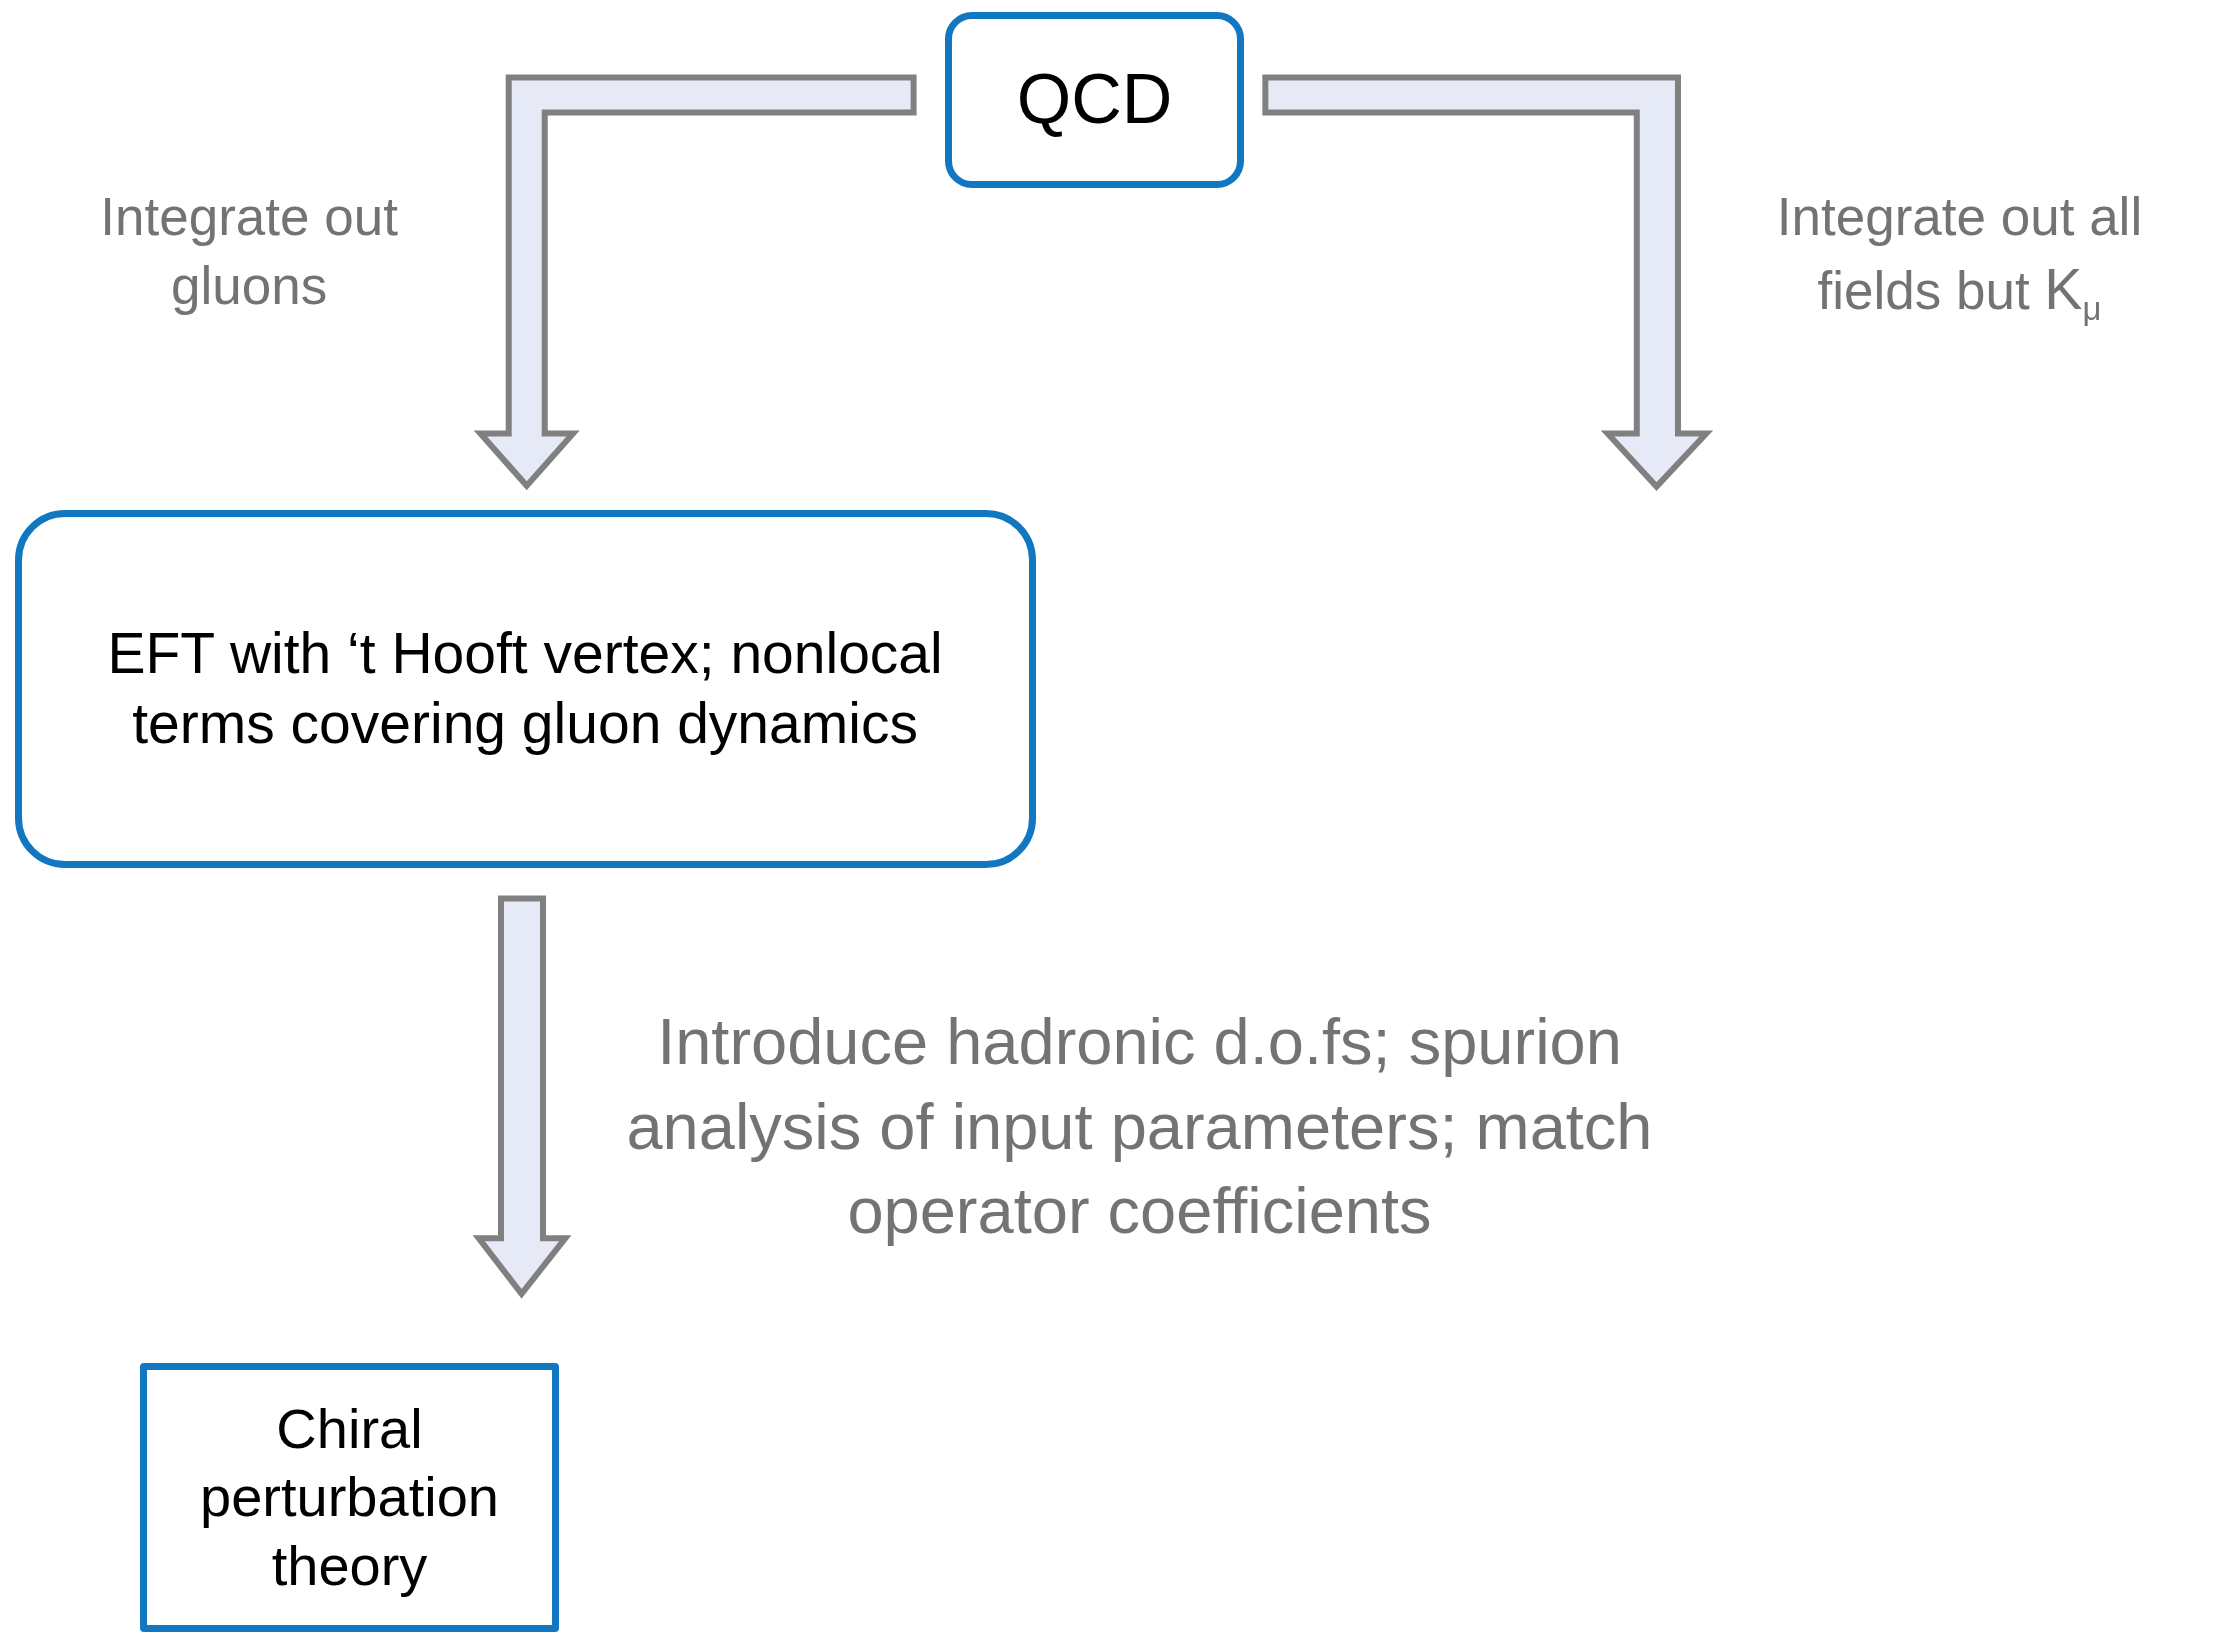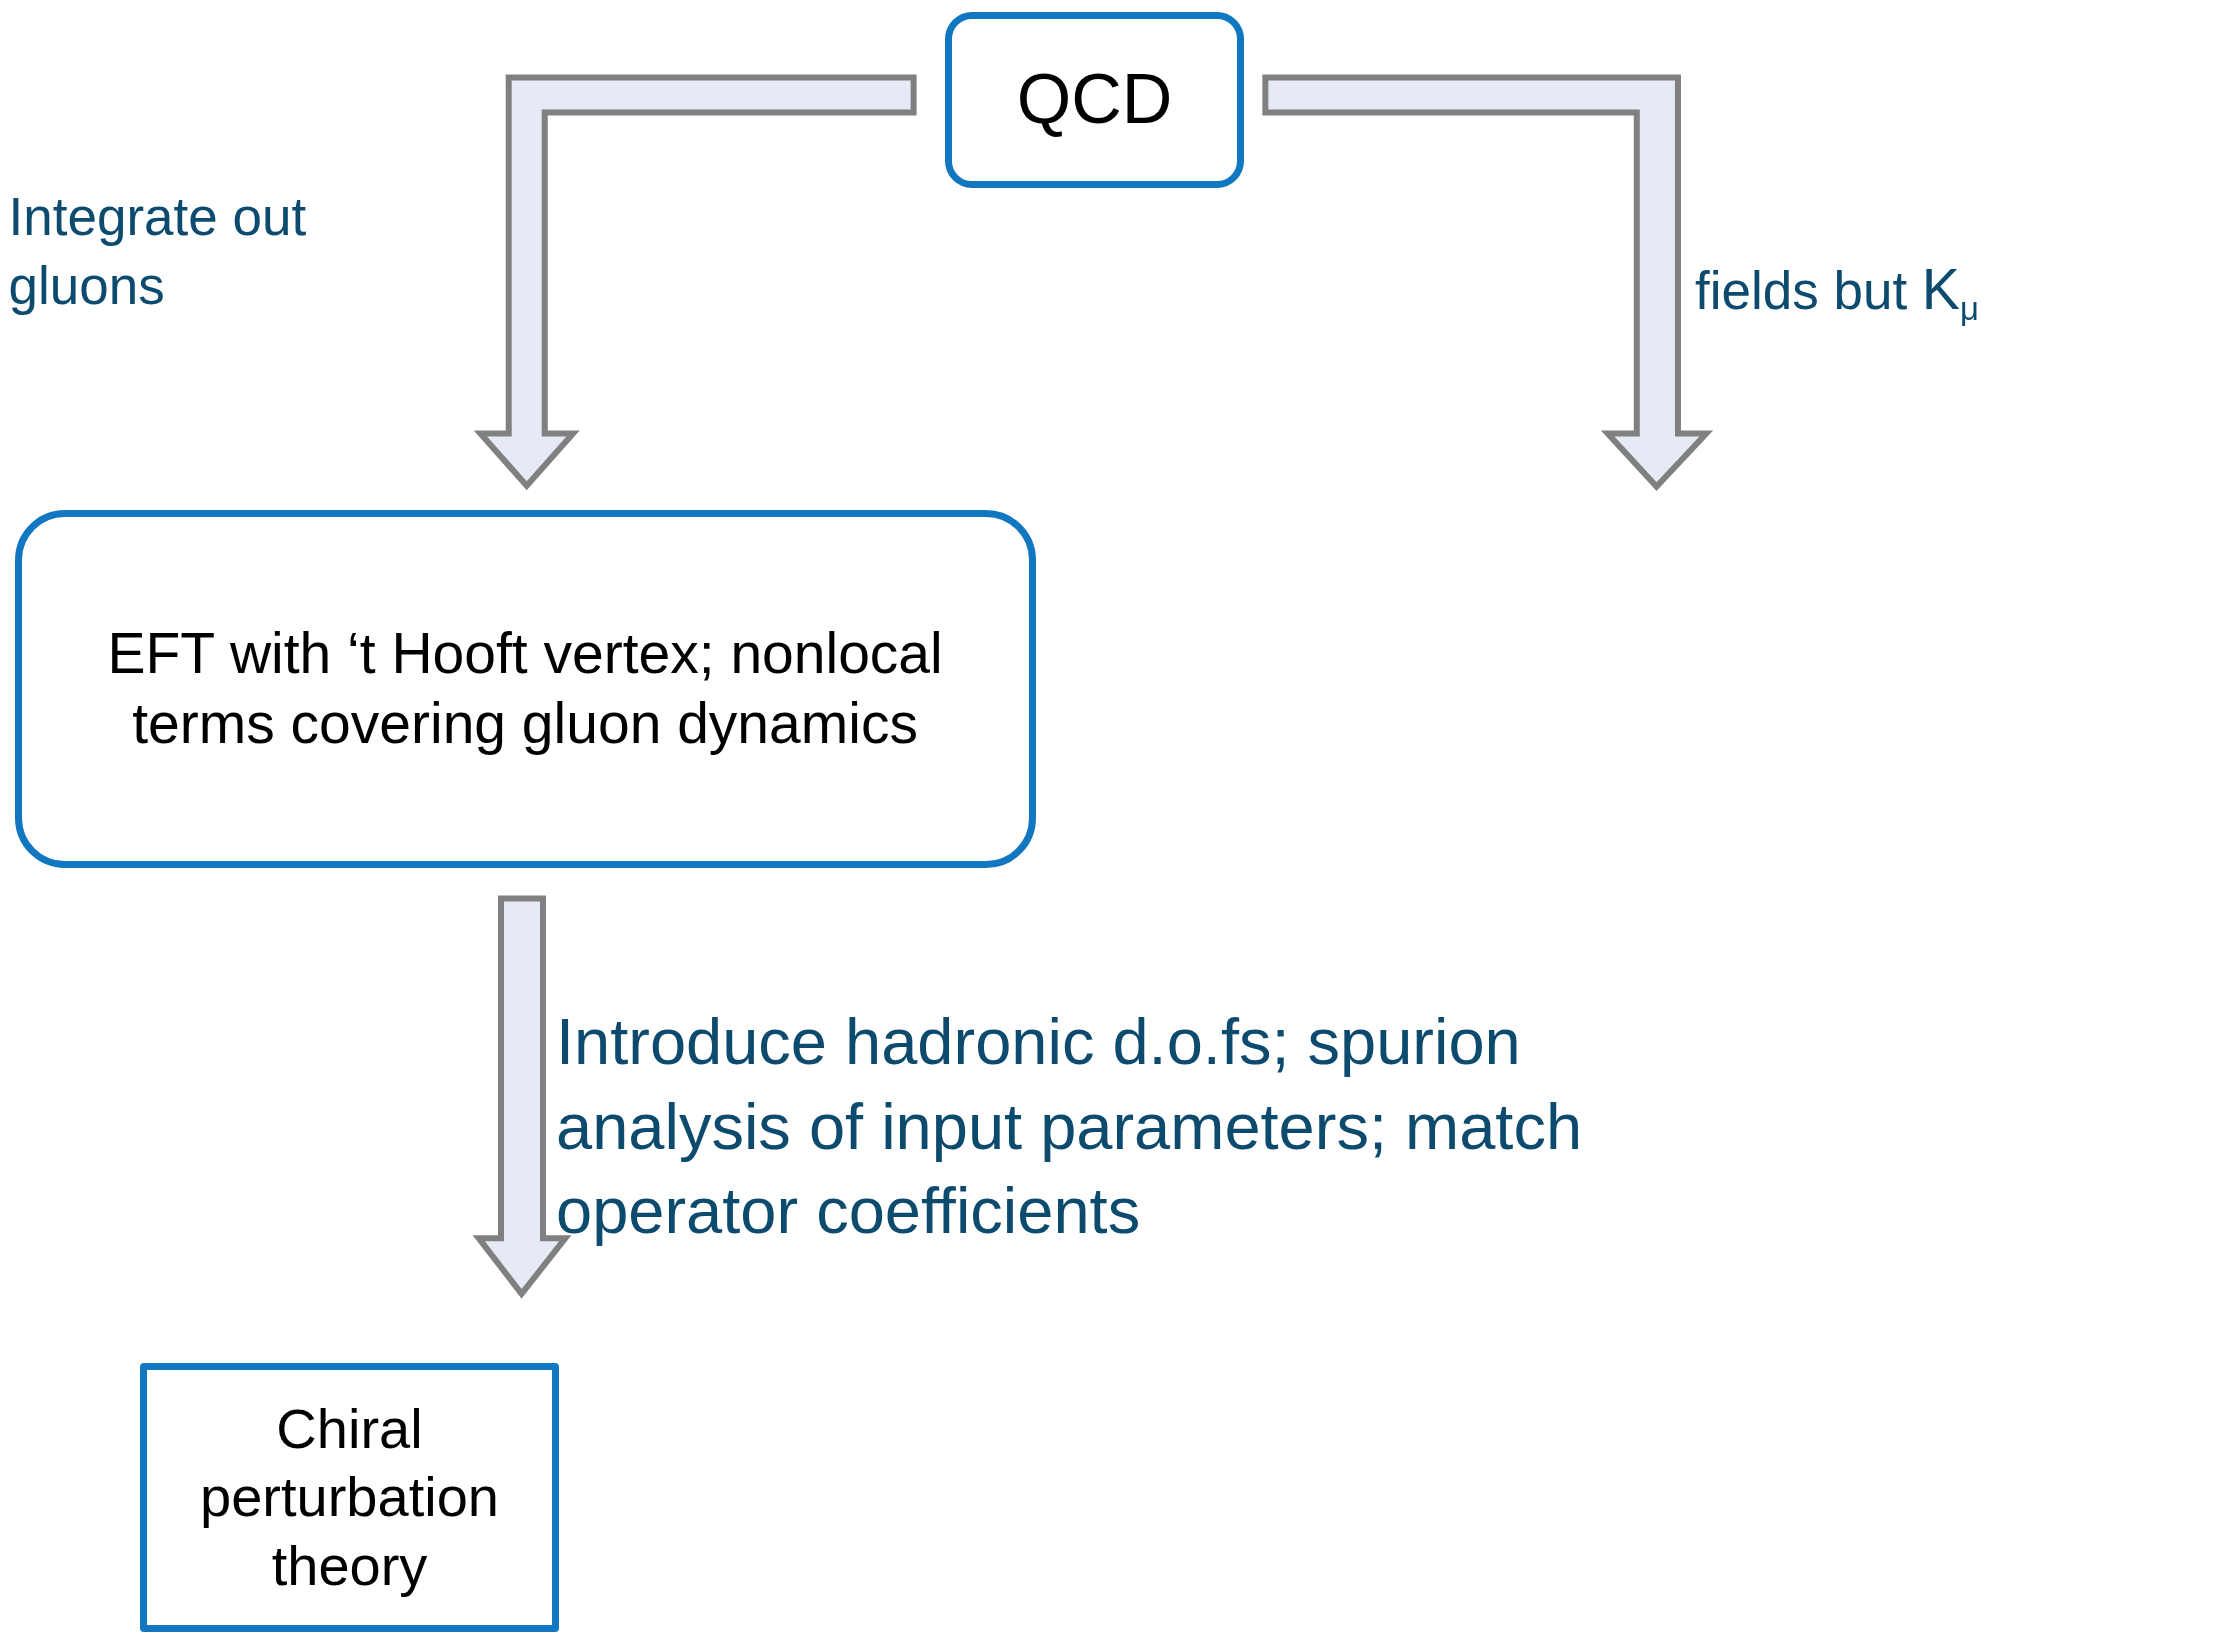--- a/index.html
+++ b/index.html
@@ -65,23 +65,24 @@
     left: 140px;
     top: 1363px;
     width: 419px;
     height: 269px;
     border-radius: 4px;
     font-size: 56px;
   }
   
   .edge-label {
     position: absolute;
-    color: #0c4a6e;
+    color: #737373;
     font-size: 53px;
     line-height: 1.30;
+    text-align: center;
     white-space: pre-line;
   }
   #label-integrate-gluons {
     left: 8.6px;
     top: 183px;
     width: 481px;
   }
   #label-integrate-fields {
     left: 1695px;
     top: 183px;
@@ -164,18 +165,18 @@
   </div>
 
 
   <div class="node" id="node-chpt">
     <span class="node-text">Chiral perturbation theory</span>
   </div>
 
   <div class="edge-label" id="label-integrate-gluons">Integrate out
 gluons</div>
 
-  <div class="edge-label" id="label-integrate-fields"><br><span>fields but </span><span class="bigk">K</span><span class="sub">μ</span></div>
+  <div class="edge-label" id="label-integrate-fields"><span>Integrate out all</span><br><span>fields but </span><span class="bigk">K</span><span class="sub">μ</span></div>
 
   <div class="edge-label" id="label-introduce-hadronic">Introduce hadronic d.o.fs; spurion analysis of input parameters; match operator coefficients</div>
 
 </div>
 
 
 </body></html>

